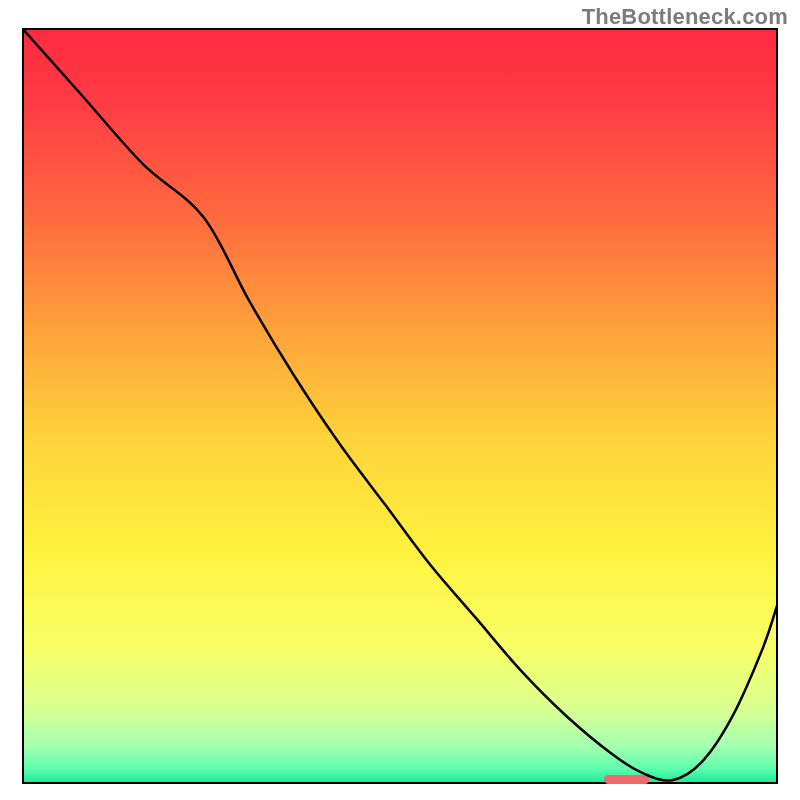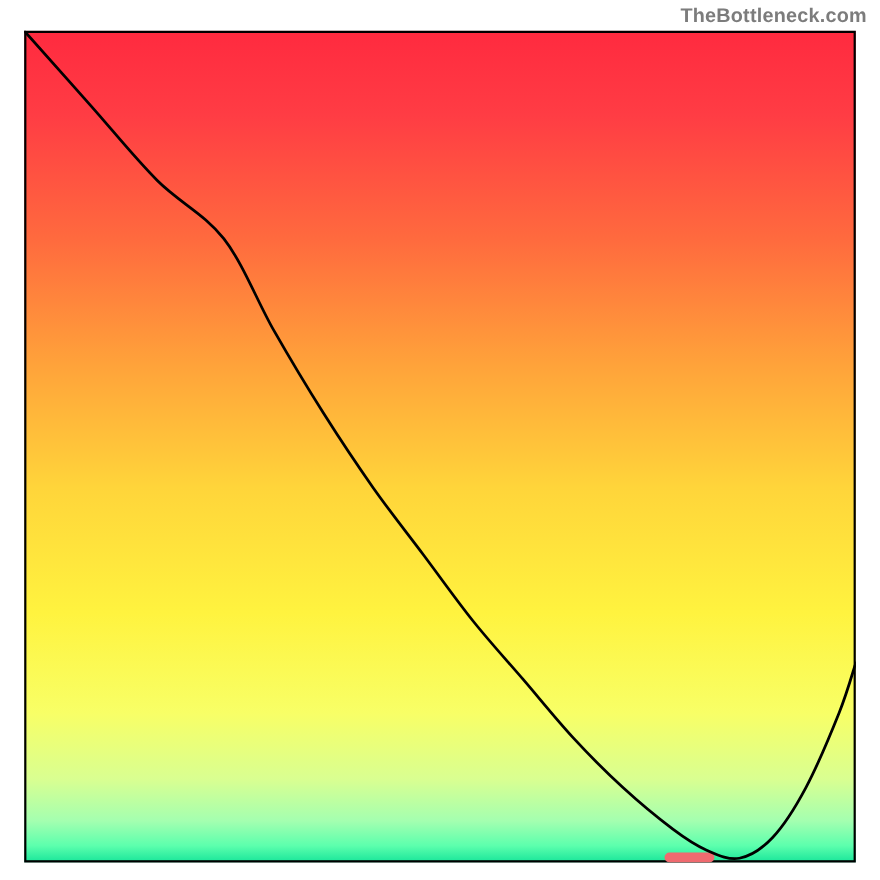--- a/index.html
+++ b/index.html
@@ -12,21 +12,21 @@
   }
   .wrap {
     position: relative;
     width: 800px;
     height: 800px;
   }
   .watermark {
     position: absolute;
     top: 4px;
     right: 12px;
-    font-size: 18px;
+    font-size: 22px;
     font-weight: 600;
     color: #7c7c7c;
     letter-spacing: 0.2px;
   }
   .plot {
     position: absolute;
     left: 22px;
     top: 28px;
     width: 756px;
     height: 756px;

